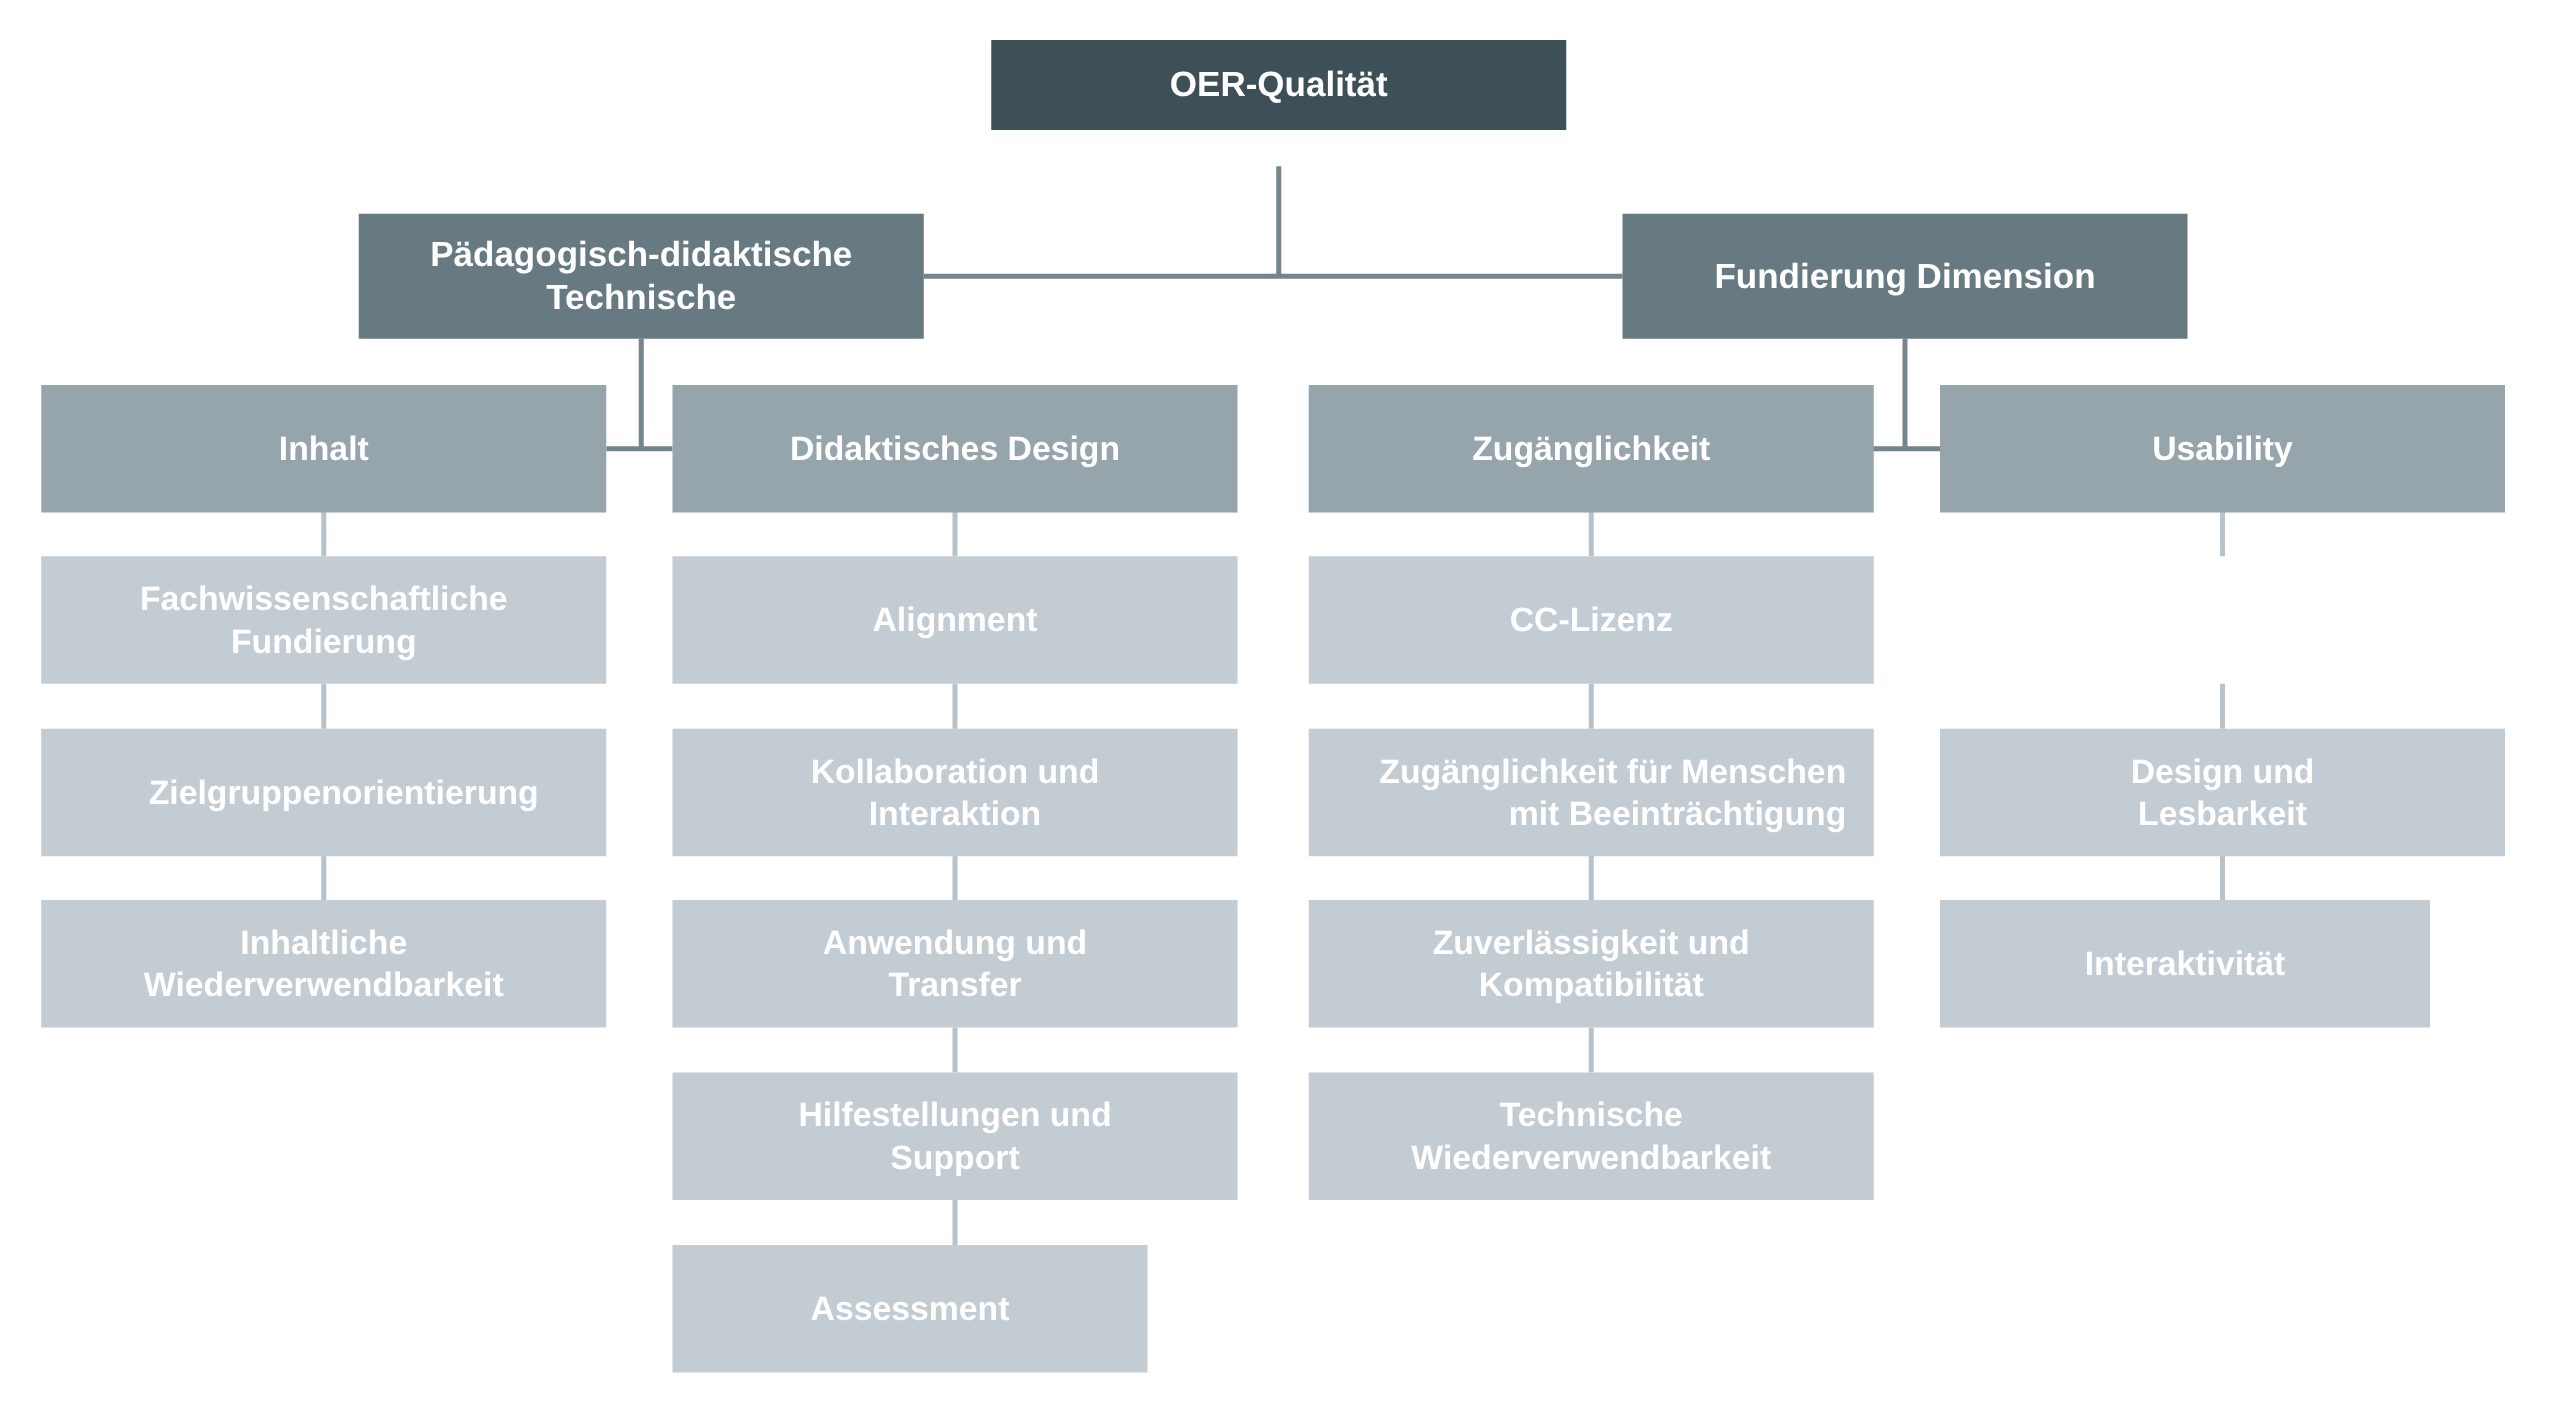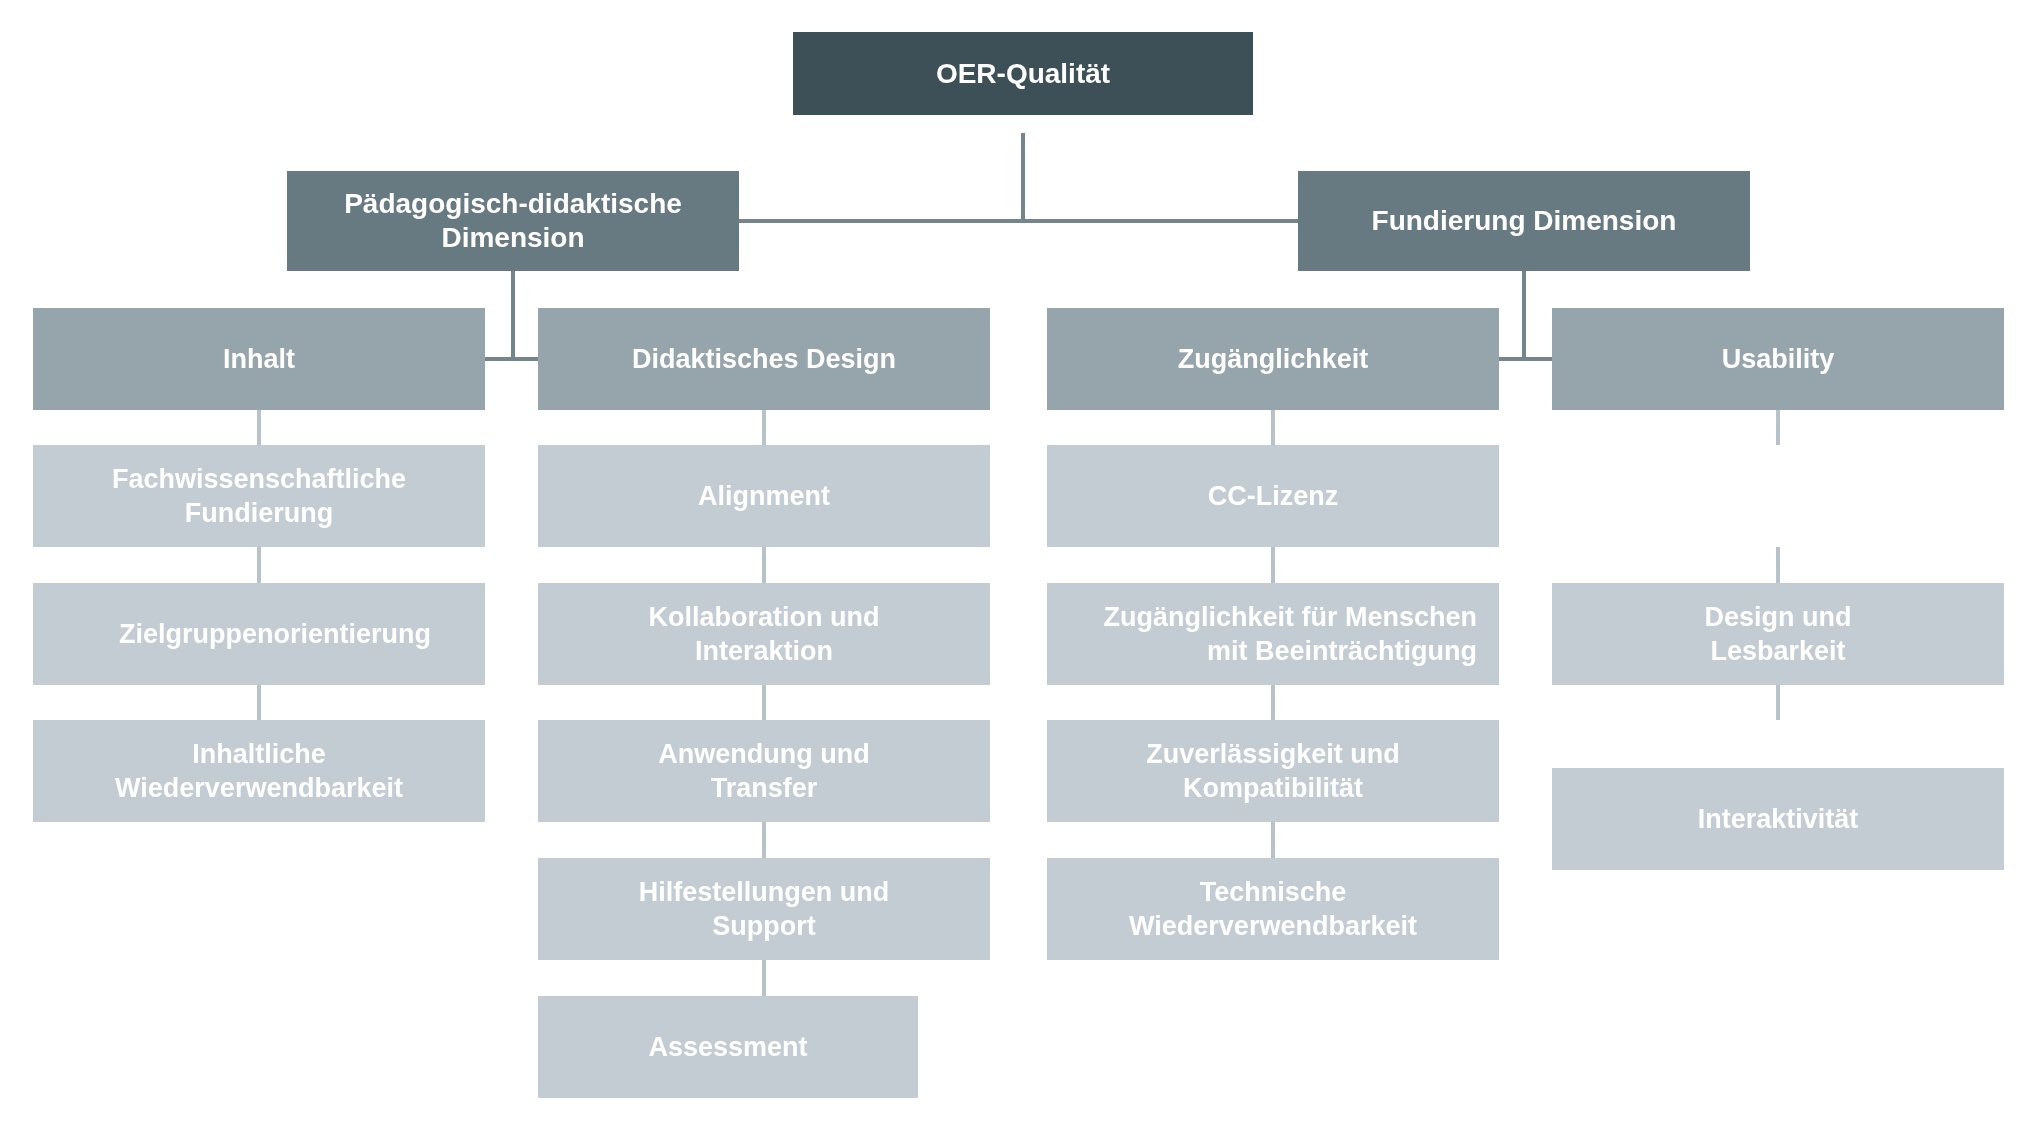--- a/index.html
+++ b/index.html
@@ -73,24 +73,24 @@
 
   <div class="conn conn-light" style="left:1271px; top:409px; width:4px; height:36px;"></div>
   <div class="conn conn-light" style="left:1271px; top:547px; width:4px; height:36px;"></div>
   <div class="conn conn-light" style="left:1271px; top:684px; width:4px; height:36px;"></div>
   <div class="conn conn-light" style="left:1271px; top:822px; width:4px; height:36px;"></div>
 
   <div class="conn conn-light" style="left:1776px; top:409px; width:4px; height:36px;"></div>
   <div class="conn conn-light" style="left:1776px; top:547px; width:4px; height:36px;"></div>
   <div class="conn conn-light" style="left:1776px; top:684px; width:4px; height:36px;"></div>
 
-  <div class="box lvl-root" style="left:793px; top:32px; width:460px; height:83px;">OER-Qualität</div>
+  <div class="box lvl-root" style="left:793px; top:32px; width:460px; height:72px;">OER-Qualität</div>
 
   <div class="box lvl-dim" style="left:287px; top:171px; width:452px; height:100px;">Pädagogisch-didaktische
-Dimension</div>
+Technische</div>
   <div class="box lvl-dim" style="left:1298px; top:171px; width:452px; height:100px;">Fundierung Dimension</div>
 
   <div class="box lvl-cat" style="left:33px; top:308px; width:452px; height:102px;">Inhalt</div>
   <div class="box lvl-cat" style="left:538px; top:308px; width:452px; height:102px;">Didaktisches Design</div>
   <div class="box lvl-cat" style="left:1047px; top:308px; width:452px; height:102px;">Zugänglichkeit</div>
   <div class="box lvl-cat" style="left:1552px; top:308px; width:452px; height:102px;">Usability</div>
 
   <div class="box lvl-item" style="left:33px; top:445px; width:452px; height:102px;">Fachwissenschaftliche
 Fundierung</div>
   <div class="box lvl-item" style="left:33px; top:583px; width:452px; height:102px;padding-left:32px;">Zielgruppenorientierung</div>
@@ -109,15 +109,15 @@
   <div class="box lvl-item" style="left:1047px; top:445px; width:452px; height:102px;">CC-Lizenz</div>
   <div class="box lvl-item align-right" style="left:1047px; top:583px; width:452px; height:102px;">Zugänglichkeit für Menschen
 mit Beeinträchtigung</div>
   <div class="box lvl-item" style="left:1047px; top:720px; width:452px; height:102px;">Zuverlässigkeit und
 Kompatibilität</div>
   <div class="box lvl-item" style="left:1047px; top:858px; width:452px; height:102px;">Technische
 Wiederverwendbarkeit</div>
 
   <div class="box lvl-item" style="left:1552px; top:583px; width:452px; height:102px;">Design und
 Lesbarkeit</div>
-  <div class="box lvl-item" style="left:1552px; top:720px; width:452px; height:102px;margin-top:48px;">Interaktivität</div>
+  <div class="box lvl-item" style="left:1552px; top:720px; width:392px; height:102px;">Interaktivität</div>
 
 </div>
 
 </body></html>

